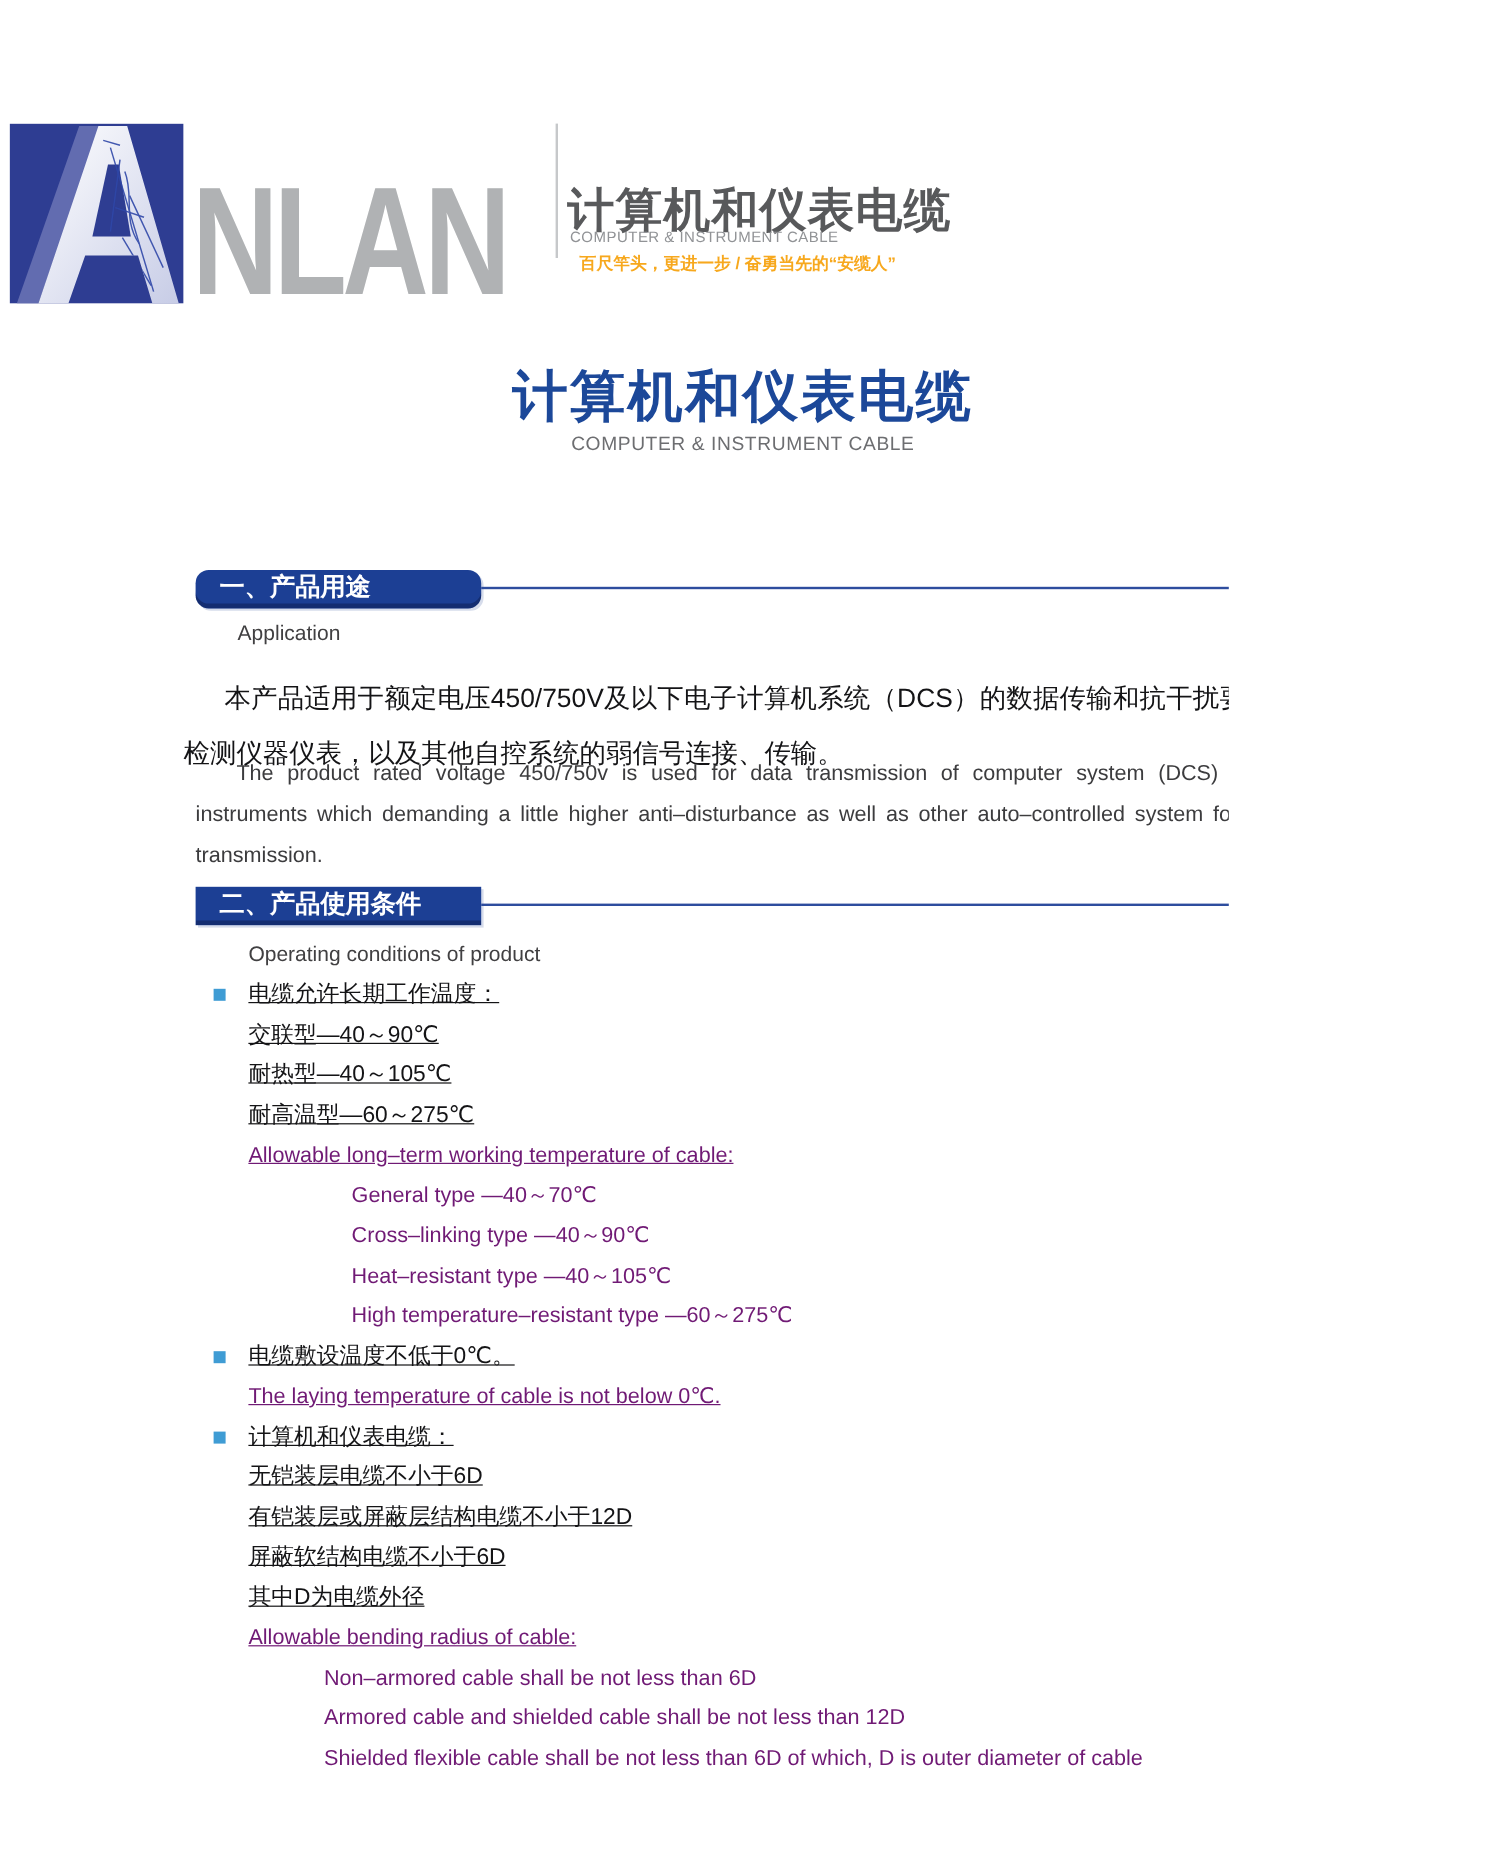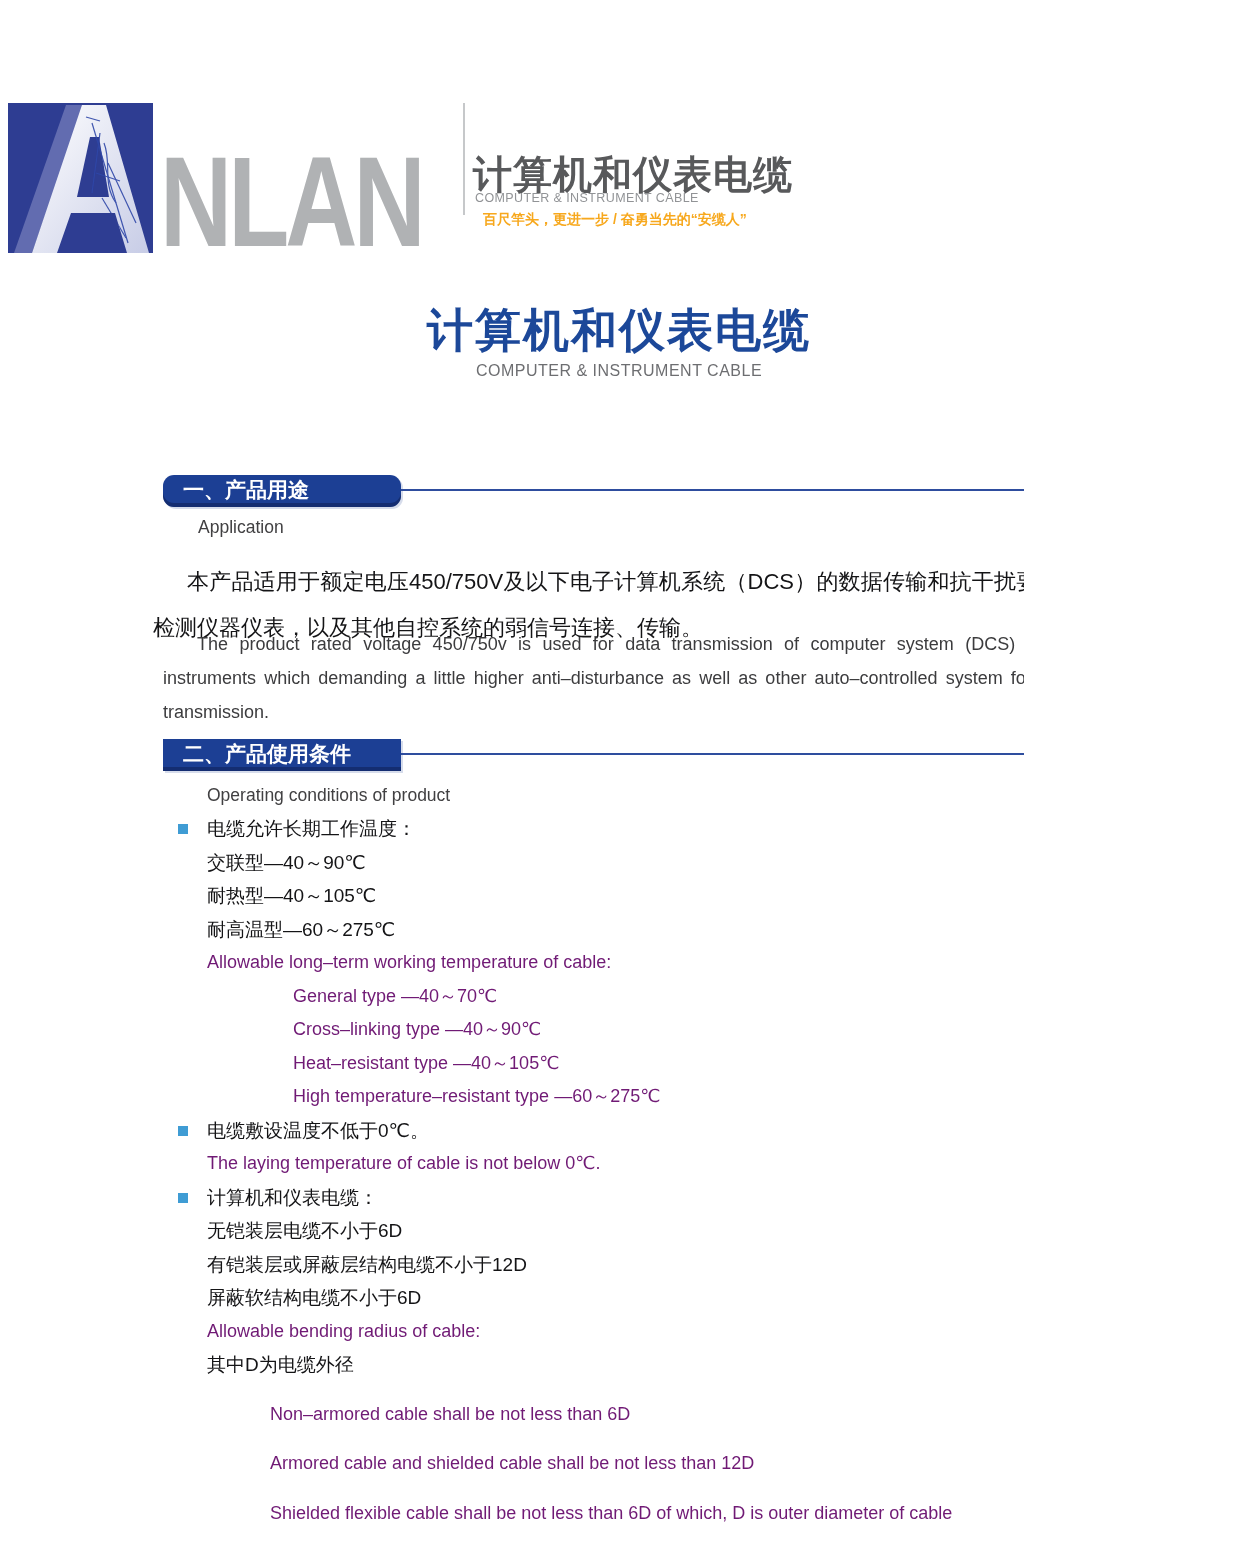--- a/index.html
+++ b/index.html
@@ -55,23 +55,23 @@
   }
   .para-en{
     position:absolute;left:163px;top:627px;width:976px;font-size:18px;color:#3c3c3e;
     line-height:34px;text-indent:34px;text-align:justify;
   }
   
   .cond-list{position:absolute;left:163px;top:812px;width:990px;}
   .row{position:relative;height:33.5px;line-height:33.5px;white-space:nowrap;}
   .row.cn{font-size:19px;color:#141416;}
   .row.en{font-size:18px;color:#701a75;}
-  .ind1{padding-left:44px;}
+  .ind1{padding-left:44px;text-decoration:underline;}
   .ind2{padding-left:130px;}
-  .ind3{padding-left:107px;margin-top:16px;}
+  .ind3{padding-left:107px;}
   .bullet{
     position:absolute;left:15px;top:12px;width:10px;height:10px;background:#3f9cd4;display:block;
   }
 </style>
 </head>
 <body>
 
 <div class="page">
 
   <div>
@@ -161,21 +161,21 @@
     </div>
     <div class="row en ind1">The laying temperature of cable is not below 0℃.</div>
 
     <div class="row cn ind1">
       <span class="bullet"></span>
       <span>计算机和仪表电缆：</span>
     </div>
     <div class="row cn ind1">无铠装层电缆不小于6D</div>
     <div class="row cn ind1">有铠装层或屏蔽层结构电缆不小于12D</div>
     <div class="row cn ind1">屏蔽软结构电缆不小于6D</div>
+    <div class="row cn ind1">其中D为电缆外径</div>
+
     <div class="row en ind1">Allowable bending radius of cable:</div>
-
-    <div class="row cn ind1">其中D为电缆外径</div>
     <div class="row en ind3">Non–armored cable shall be not less than 6D</div>
     <div class="row en ind3">Armored cable and shielded cable shall be not less than 12D</div>
     <div class="row en ind3">Shielded flexible cable shall be not less than 6D of which, D is outer diameter of cable</div>
 
   </div>
 </div>
 
 </body></html>

